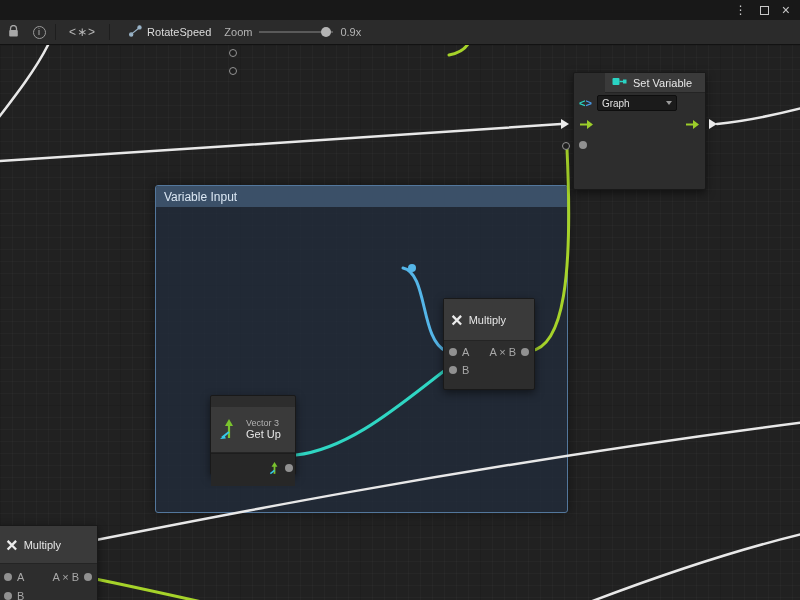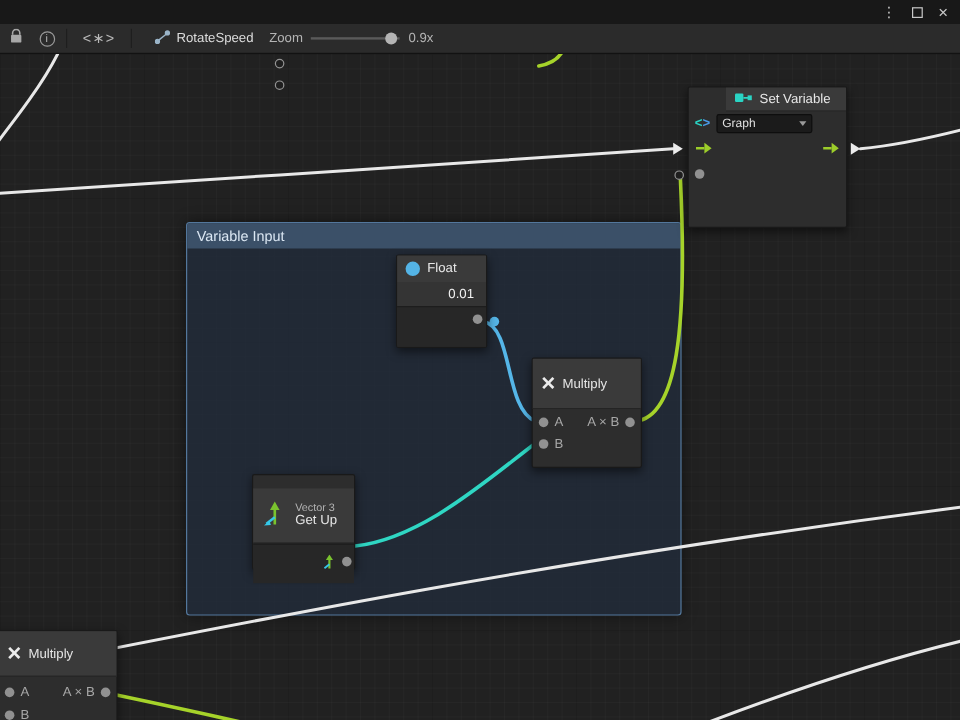--- a/index.html
+++ b/index.html
@@ -169,32 +169,20 @@
             </svg></span>
       </div>
       <div class="row" style="height:16px;">
         <span class="dot gray"></span>
       </div>
     </div>
     <span class="abs flow-tri" style="left:561px; top:74px;"></span>
     <span class="abs flow-tri" style="left:709px; top:74px;"></span>
     <span class="dot hollow abs" style="left:562px; top:97px;"></span>
 
-    <div class="node" style="left:330px; top:167px; width:76px; height:78px;">
-      <div class="node-header" style="height:22px; border-bottom:none;">
-        <span class="dot blue" style="width:12px;height:12px;"></span>
-        <span style="color:#e6e6e6;">Float</span>
-      </div>
-      <div class="row" style="height:20px; justify-content:flex-end; padding-right:10px; background:#343434;">
-        <span style="color:#f0f0f0;">0.01</span>
-      </div>
-      <div class="node-footer" style="height:34px; position:relative;">
-        <span class="dot gray abs" style="right:3px; top:6px;"></span>
-      </div>
-    </div>
 
     <div class="node" style="left:443px; top:253px; width:92px; height:92px;">
       <div class="node-header" style="height:42px;">
         <span class="xicon">×</span>
         <span style="color:#e6e6e6;">Multiply</span>
       </div>
       <div class="row" style="height:19px; padding-top:3px;">
         <span class="dot gray"></span>
         <span class="muted">A</span>
         <span class="muted" style="margin-left:auto;">A × B</span>

